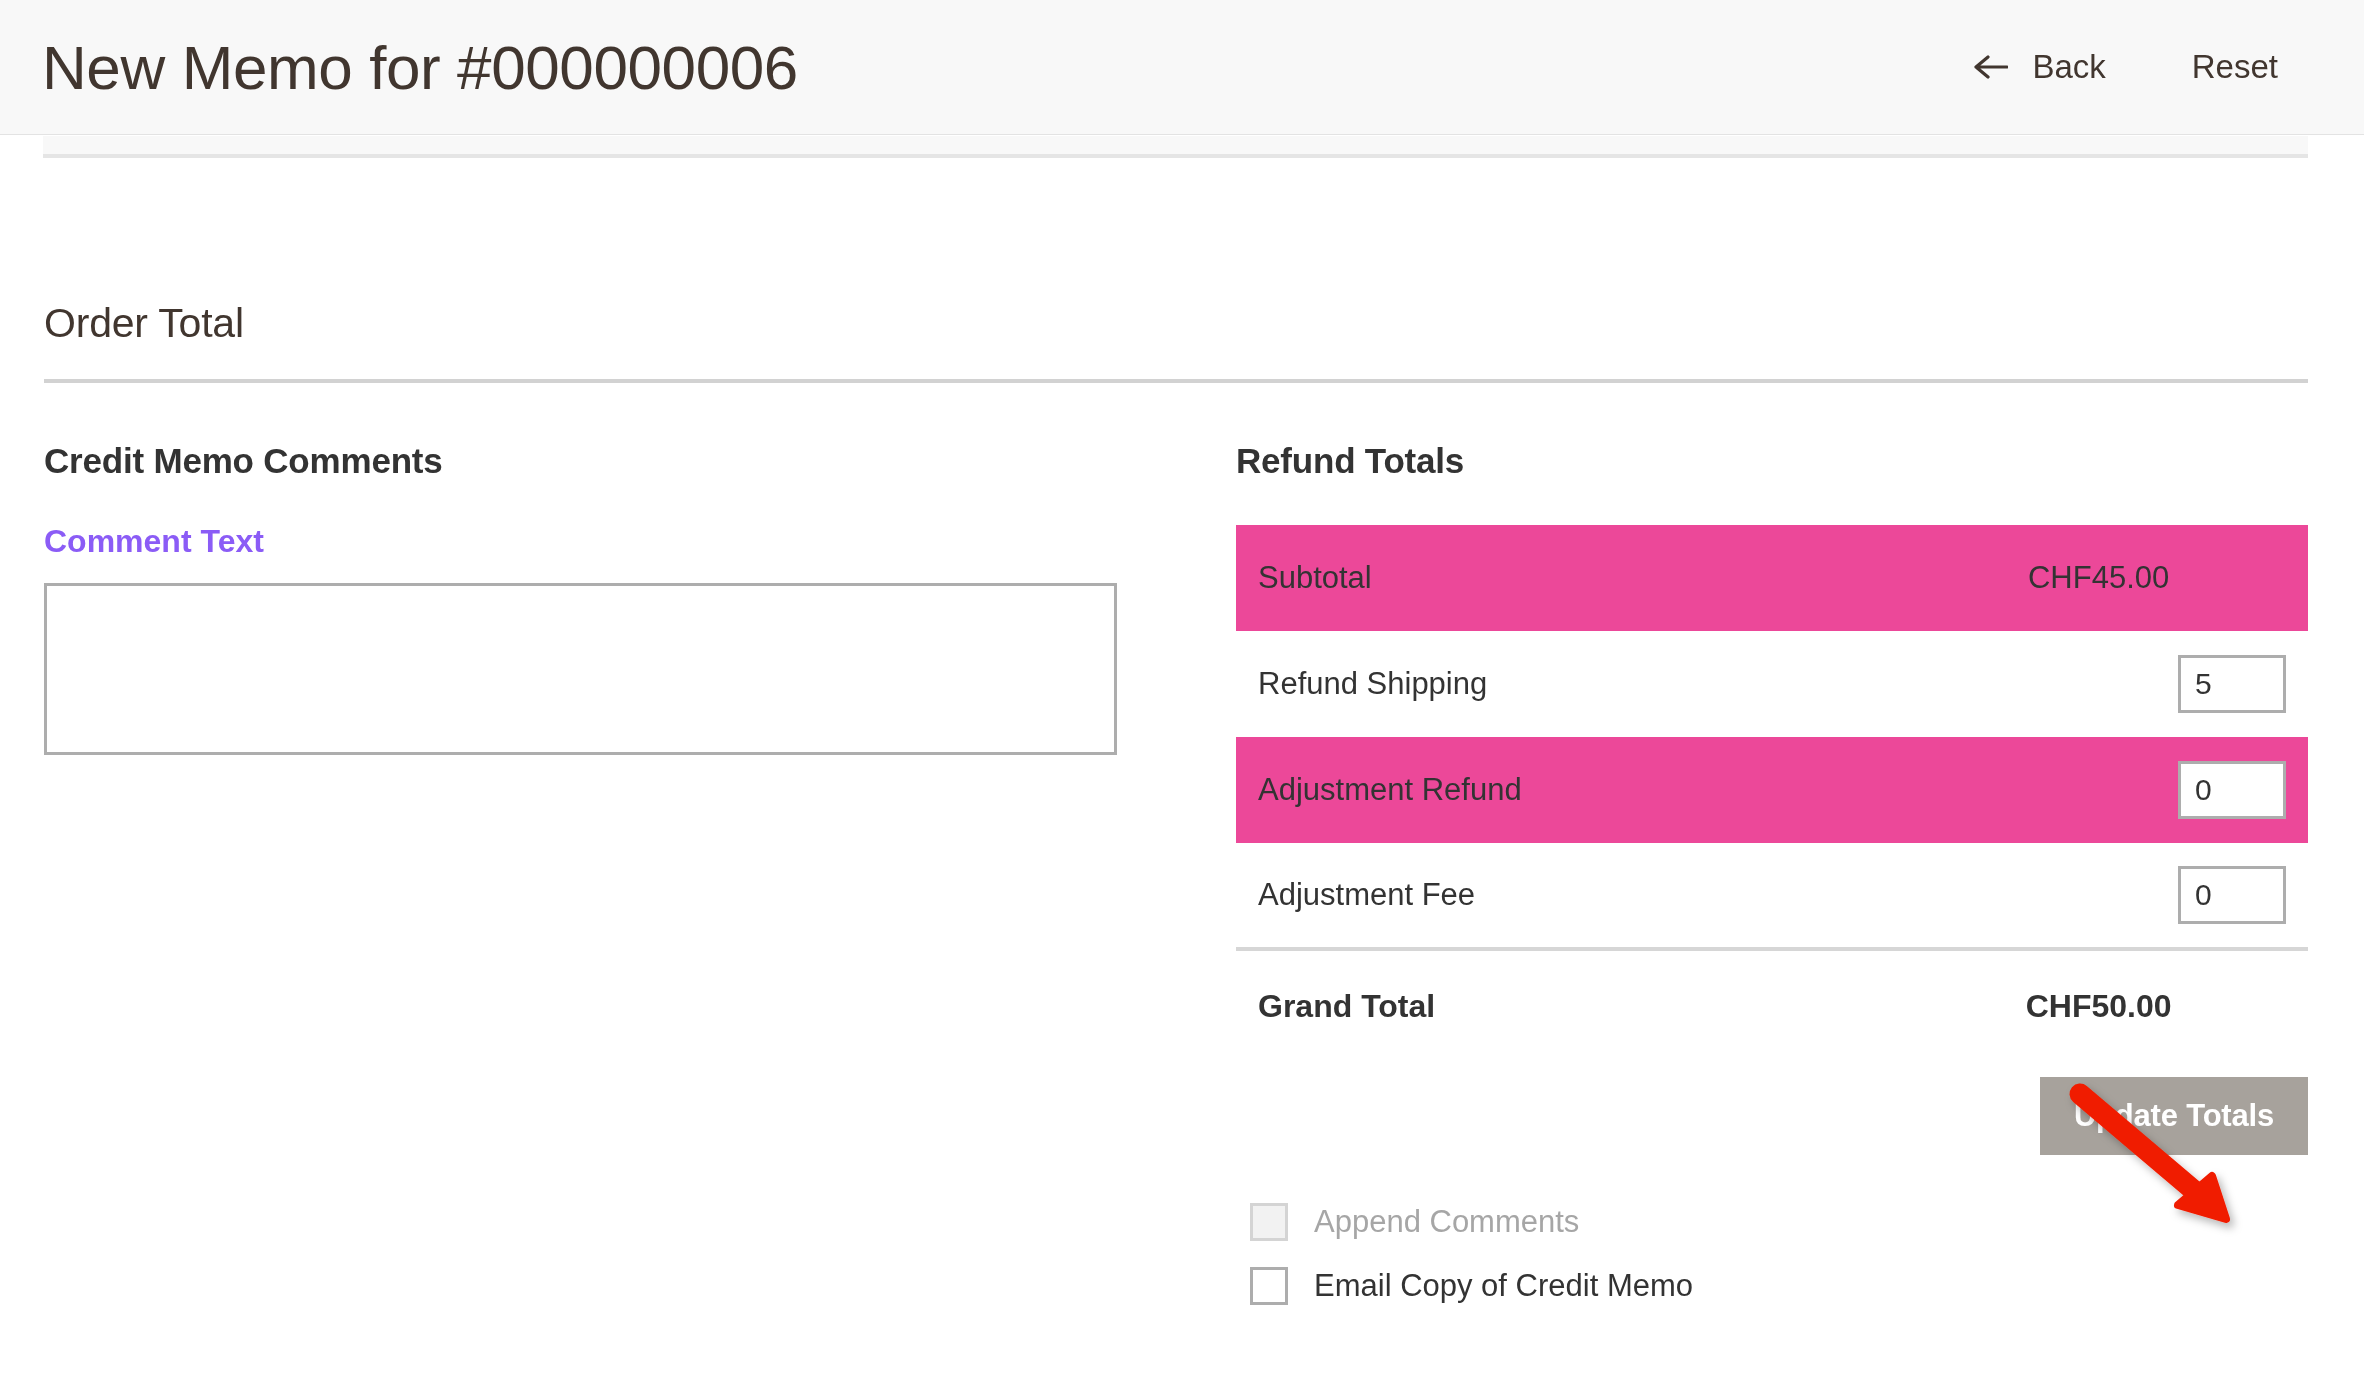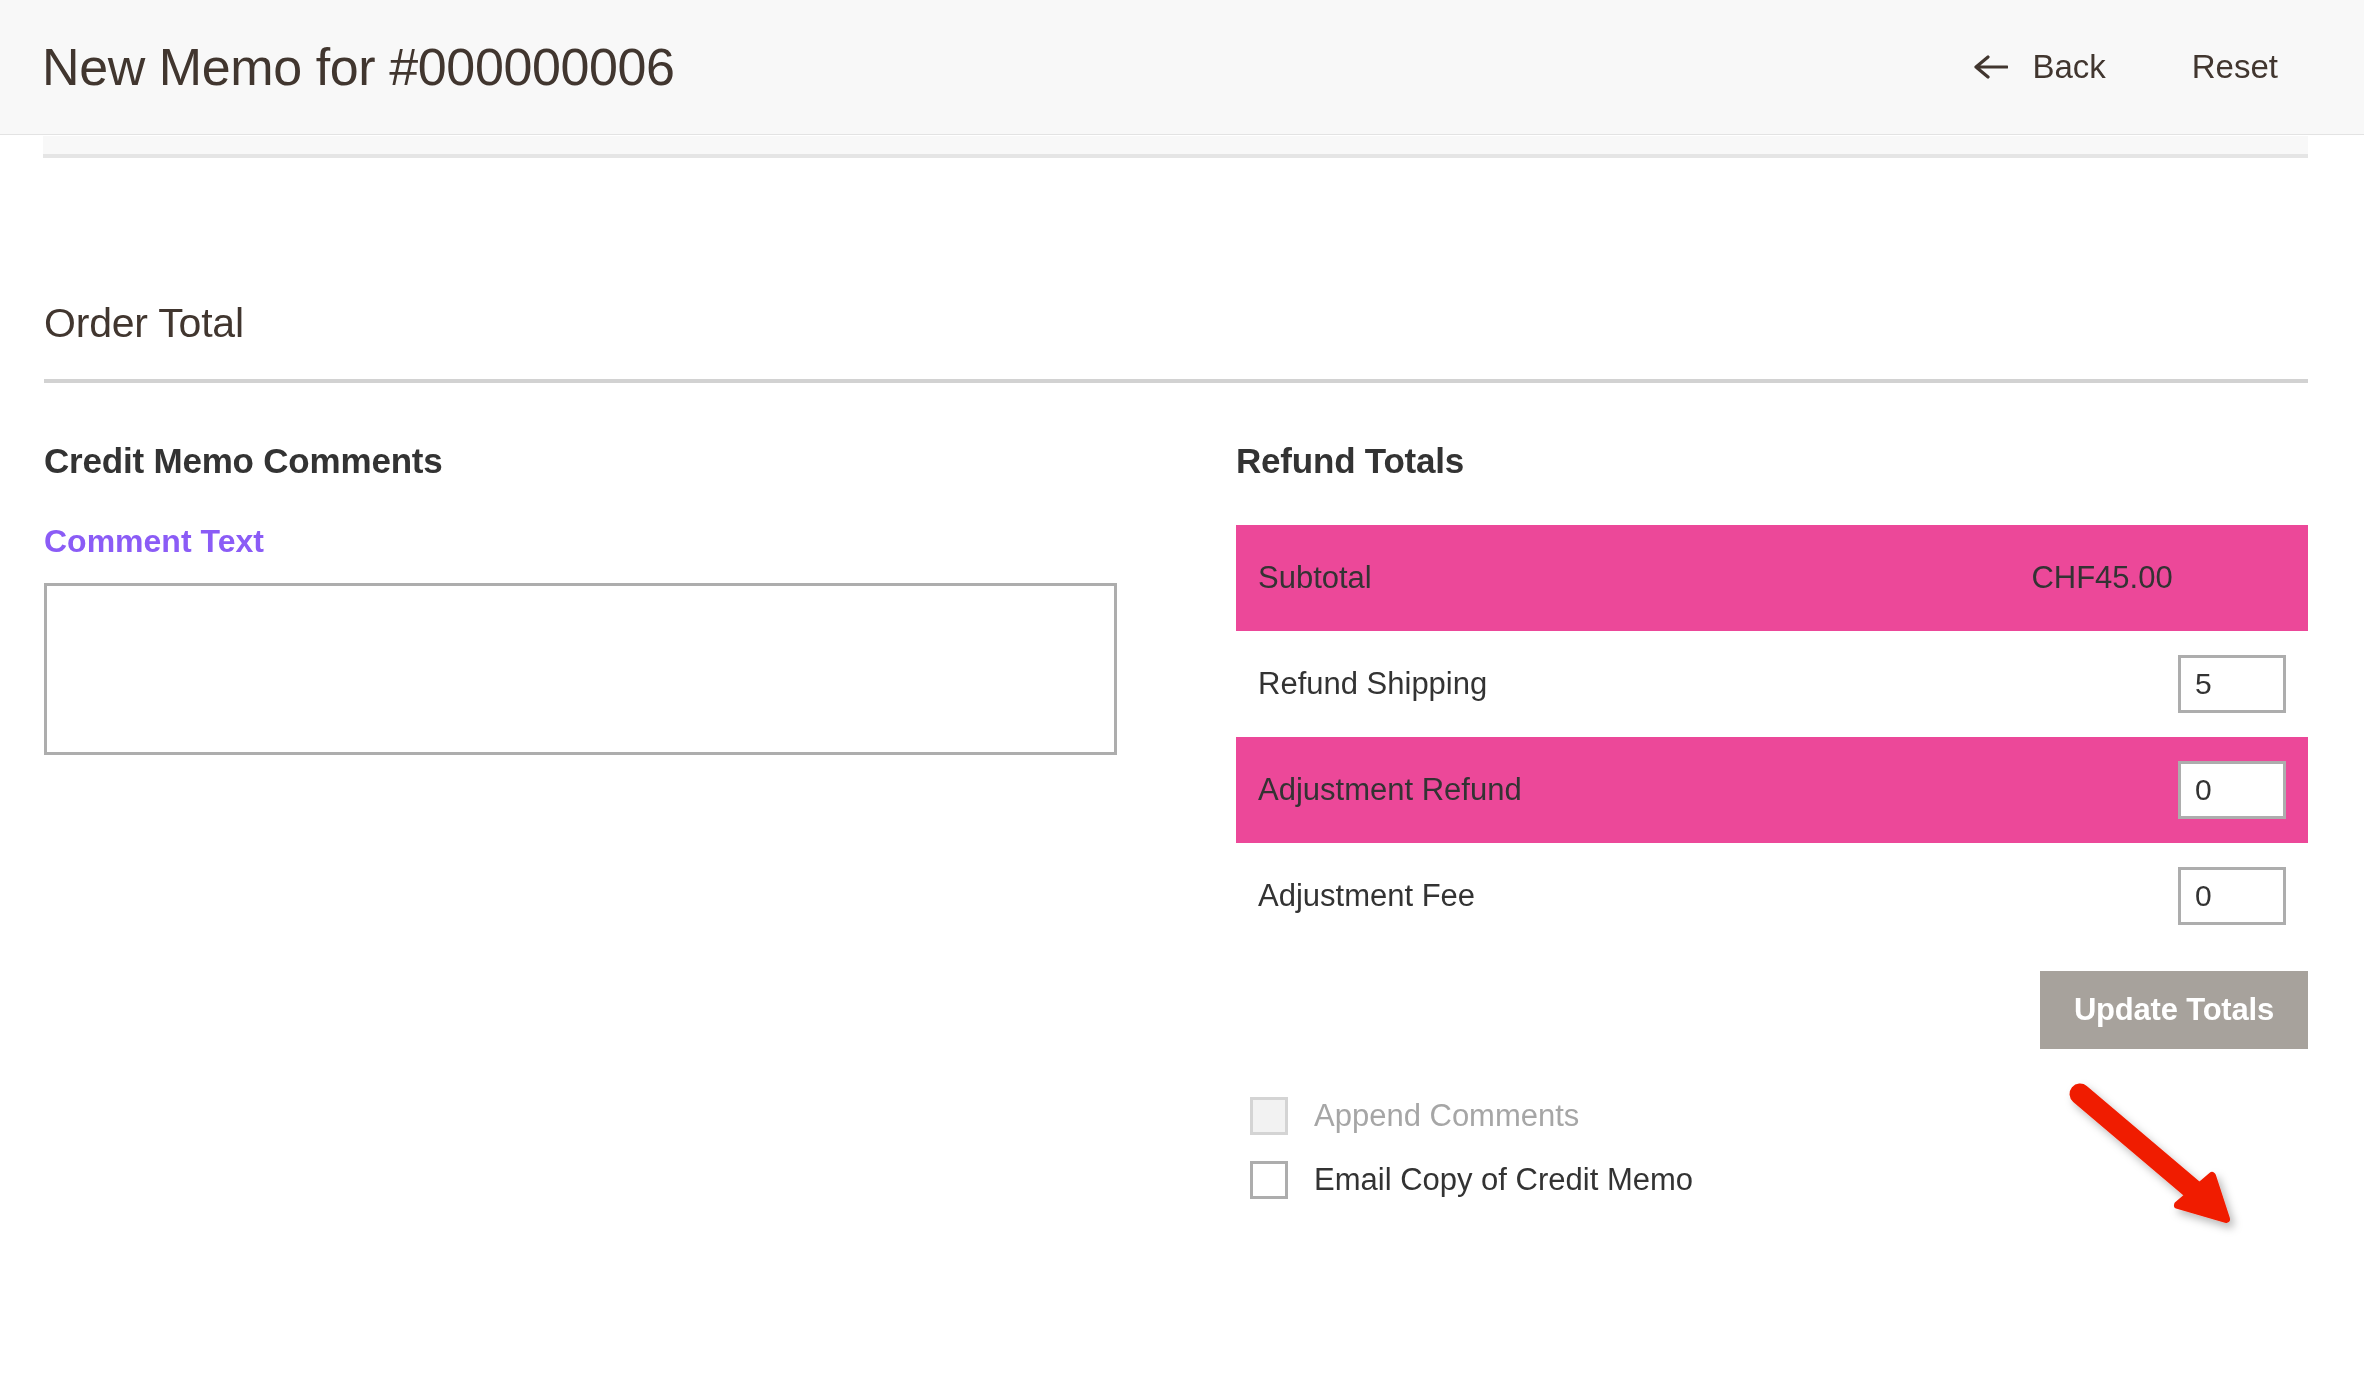--- a/index.html
+++ b/index.html
@@ -28,21 +28,21 @@
     height: 135px;
     background: #f8f8f8;
     border-bottom: 1px solid #e3e3e3;
     display: flex;
     align-items: center;
     justify-content: space-between;
     padding: 0 48px 0 42px;
   }
 
   .page-title {
-    font-size: 52px;
+    font-size: 62px;
     font-weight: 400;
     color: #41362f;
     letter-spacing: -0.4px;
     white-space: nowrap;
   }
 
   .header-actions {
     display: flex;
     align-items: center;
     gap: 86px;
@@ -308,20 +308,24 @@
               <td class="label">Adjustment Refund</td>
               <td class="value-input">
                 <input class="num-input" type="text" value="0" style="">
               </td>
             </tr>
             <tr>
               <td class="label">Adjustment Fee</td>
               <td class="value-input">
                 <input class="num-input" type="text" value="0" style="">
               </td>
+            </tr>
+            <tr class="grand-row">
+              <td class="label">Grand Total</td>
+              <td class="value">CHF50.00</td>
             </tr>
           </tbody>
         </table>
 
         <div class="update-row">
           <button class="btn-update">Update Totals</button>
         </div>
 
         <div class="checks">
           <div class="check-line">

